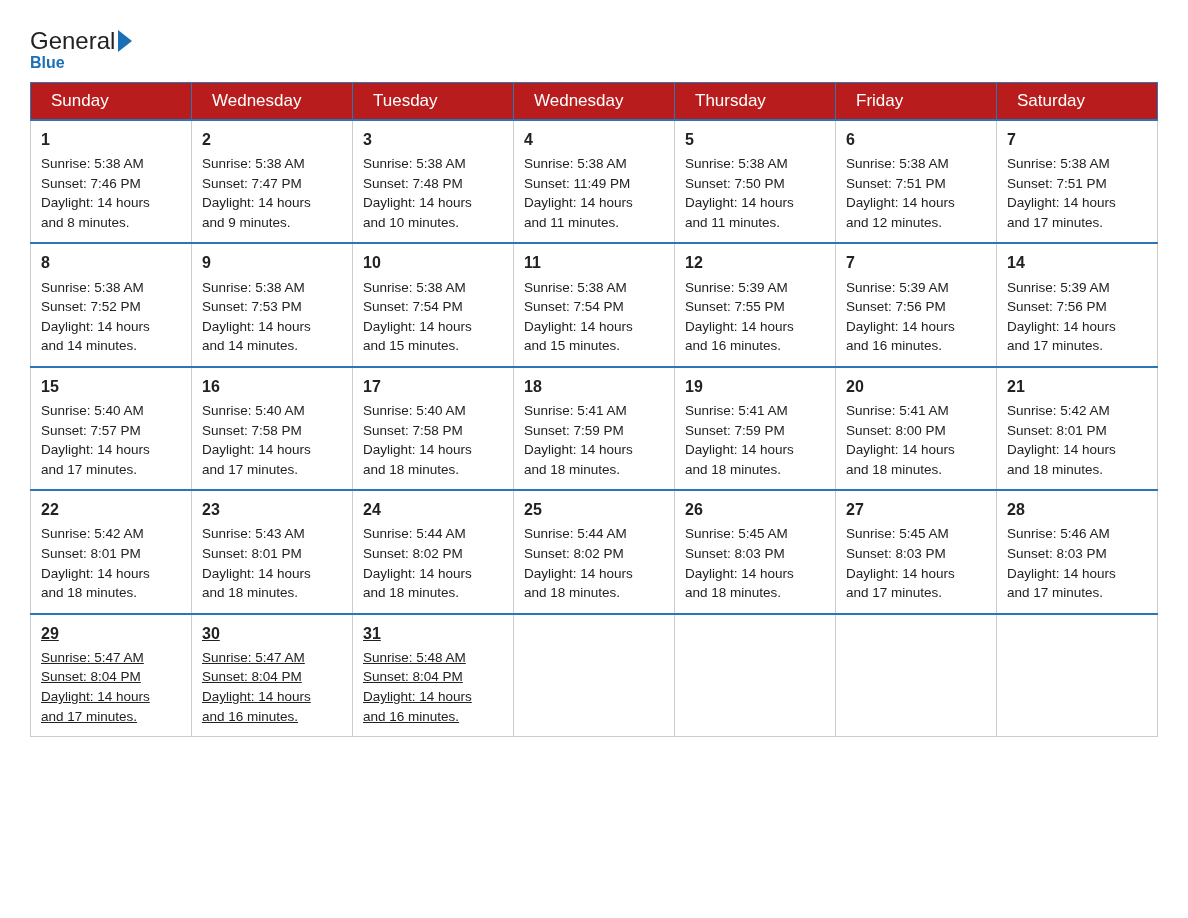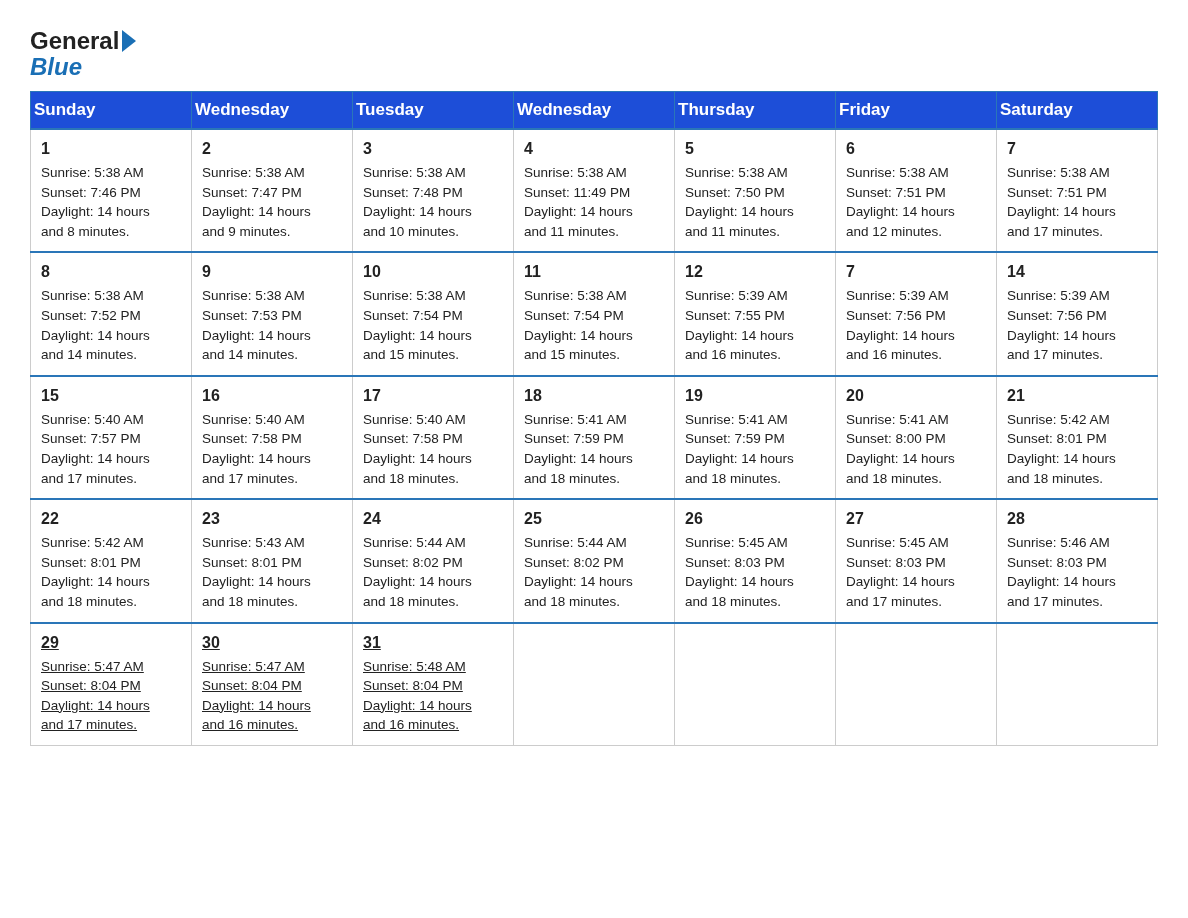--- a/index.html
+++ b/index.html
@@ -36,25 +36,25 @@
       font-size: 22px;
       color: #444;
       margin-top: 4px;
     }
     .calendar-table {
       width: 100%;
       border-collapse: collapse;
       margin-top: 8px;
     }
     .calendar-table th {
-      background-color: #1d4ed8;
+      background-color: #b91c1c;
       color: #fff;
       font-size: 17px;
-      font-weight: bold;
-      padding: 8px 3px;
+      font-weight: normal;
+      padding: 8px 20px;
       text-align: left;
       border: 1px solid #2a76b8;
     }
     .calendar-table td {
       vertical-align: top;
       padding: 7px 10px 10px 10px;
       border: 1px solid #ccc;
       font-size: 13.5px;
       line-height: 1.45;
       width: 14.28%;
@@ -80,22 +80,22 @@
       border-bottom: 2px solid #2a76b8;
       text-decoration: underline;
     }
   </style>
 </head>
 <body>
 
 <div class="header-row">
   <div class="logo">
     <div>
-      <div style="font-size:24px;font-weight:bold;color:#222;line-height:1.1;">General<span style="display:inline-block;width:0;height:0;border-top:11px solid transparent;border-bottom:11px solid transparent;border-left:14px solid #1a6fb5;margin-left:3px;vertical-align:middle;position:relative;top:-2px;"></span></div>
-      <div style="font-size:24px;font-weight:bold;color:#1a6fb5;line-height:1.1;font-style:italic;">Blue</div>
+      <div style="font-size:24px;font-weight:normal;color:#222;line-height:1.1;">General<span style="display:inline-block;width:0;height:0;border-top:11px solid transparent;border-bottom:11px solid transparent;border-left:14px solid #1a6fb5;margin-left:3px;vertical-align:middle;position:relative;top:-2px;"></span></div>
+      <div style="font-size:16px;font-weight:bold;color:#1a6fb5;line-height:1.1;">Blue</div>
     </div>
   </div>
   <div class="title-block">
     <div class="month-title"></div>
     <div class="location-title"></div>
   </div>
 </div>
 
 <table class="calendar-table">
   <thead>

